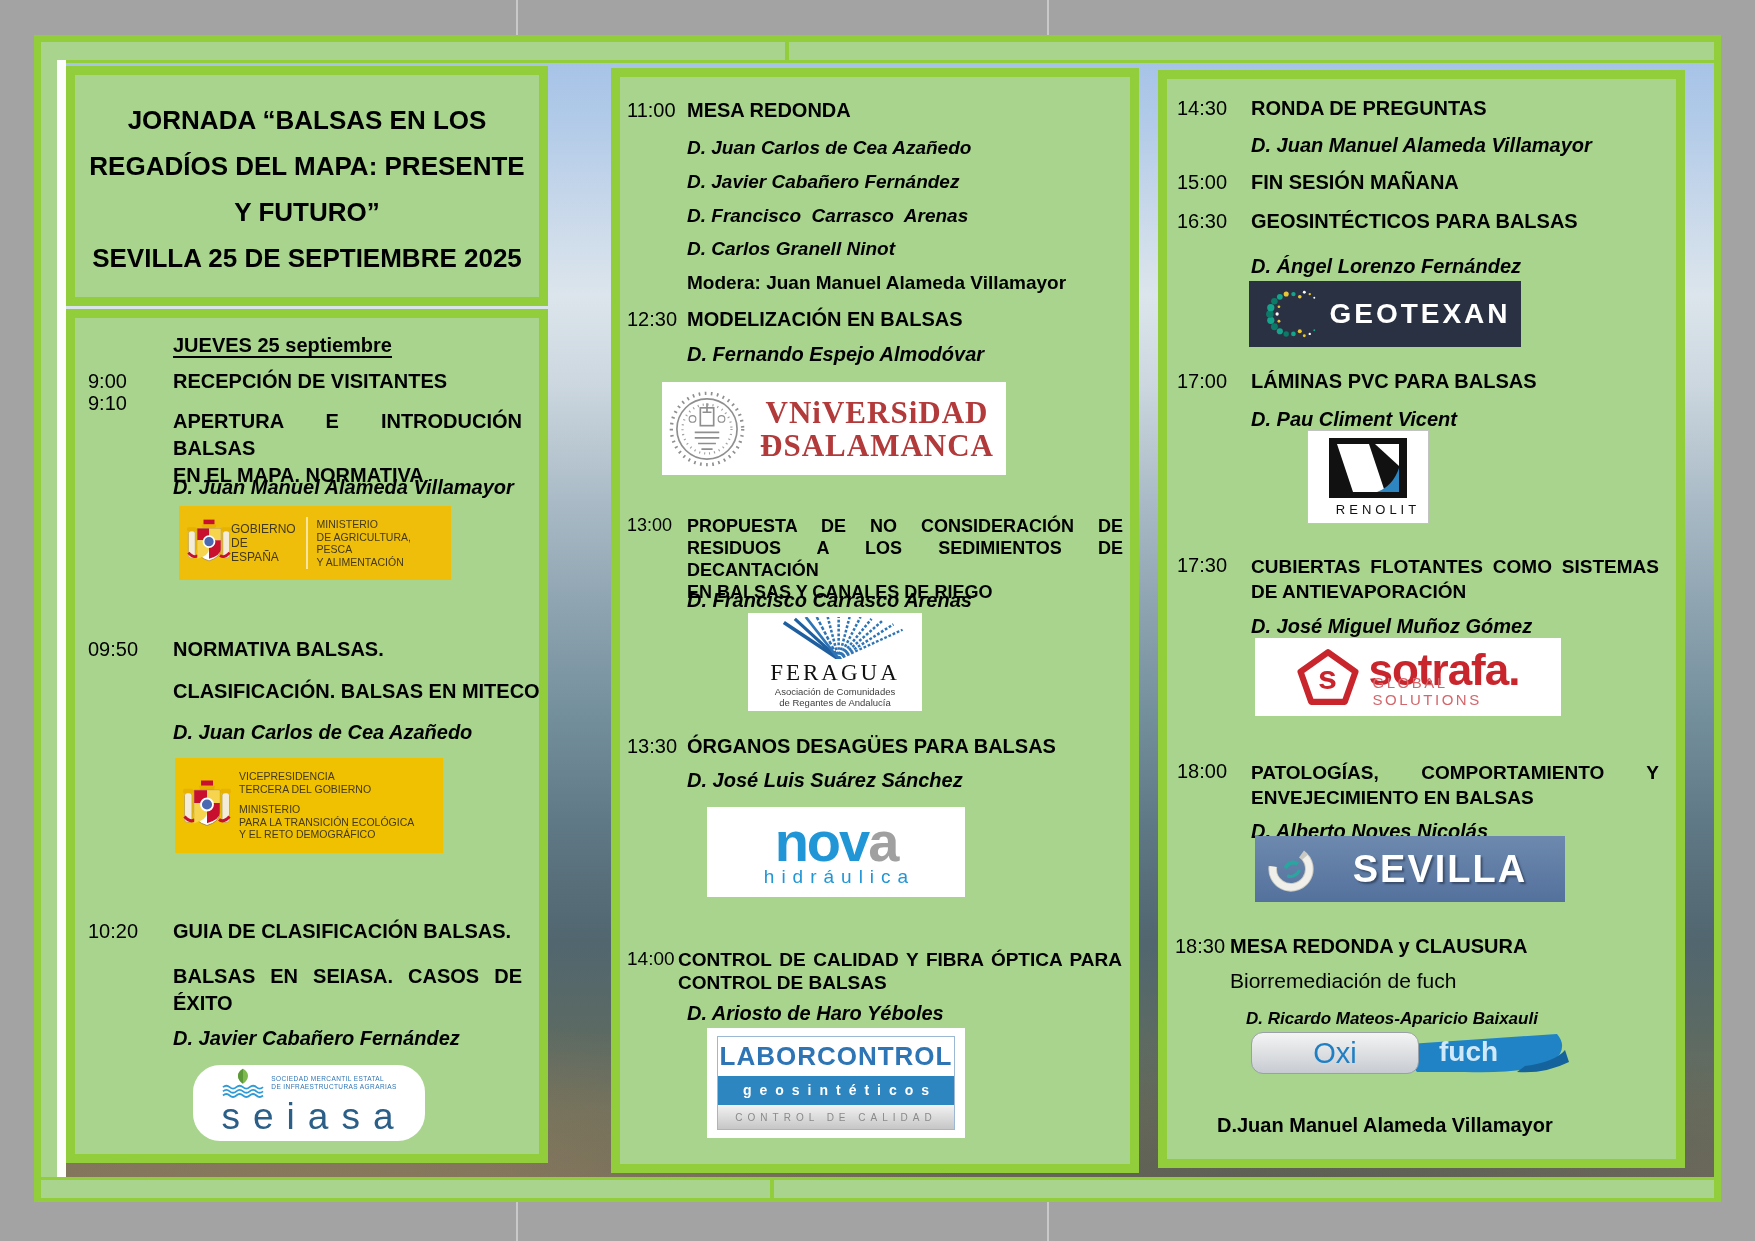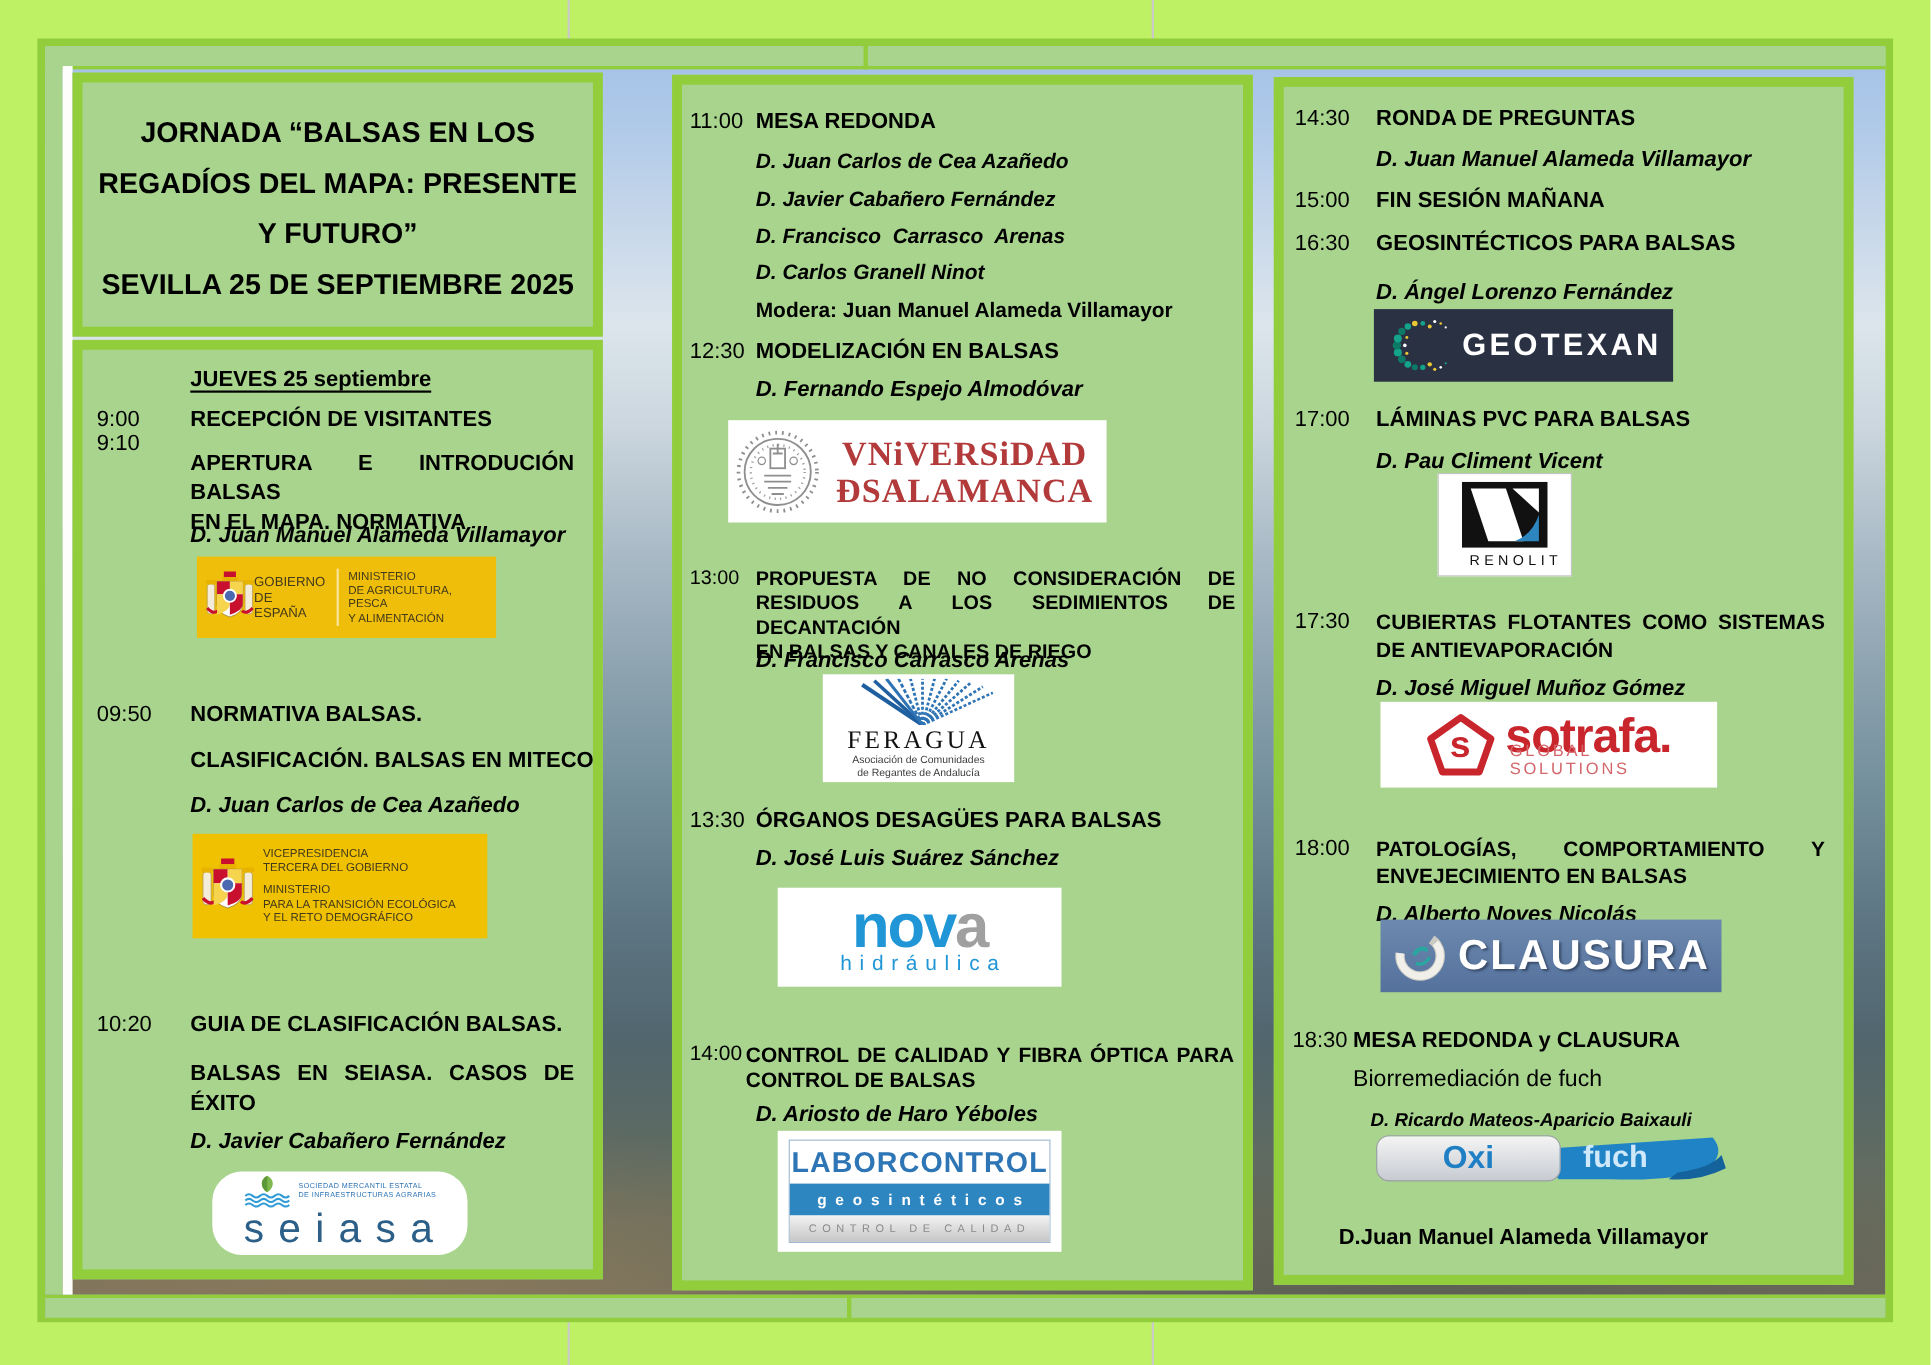--- a/index.html
+++ b/index.html
@@ -1,16 +1,16 @@
 <!DOCTYPE html>
 <html><head>
 <meta charset="utf-8">
 <style>
   html,body{margin:0;padding:0;background:#fff;}
-  .page{position:relative;width:1755px;height:1241px;background:#bef264;overflow:hidden;
+  .page{position:relative;width:1755px;height:1241px;background:#a3a3a3;overflow:hidden;
         font-family:"Liberation Sans", sans-serif;color:#000;}
   .fold{position:absolute;top:0;bottom:0;width:2px;background:#c9c9c9;z-index:0;}
   
   .frame{position:absolute;left:34px;top:35px;width:1687px;height:1167px;box-sizing:border-box;
          border:7px solid #92ce3c;z-index:1;
          background-image:
            radial-gradient(ellipse 55% 22% at 16% 100%, rgba(150,128,88,.6), rgba(150,128,88,0) 72%),
            radial-gradient(ellipse 70% 18% at 75% 99%, rgba(60,75,70,.45), rgba(60,75,70,0) 70%),
            linear-gradient(180deg,#a3c0e6 0%,#afc9e8 6%,#c7d7ea 14%,#dce5ec 22%,#cbd6de 30%,
              #a9bac6 40%,#8ba1ae 50%,#75909d 58%,#5f7885 68%,#51666f 78%,#5c6a63 86%,#6e6f5e 93%,#7a7060 100%);}
@@ -89,21 +89,21 @@
   .pent-s{position:absolute;left:0;top:4px;width:62px;text-align:center;color:#c9252c;
           font-weight:bold;font-size:34px;line-height:52px;}
   
   .celesur{background:linear-gradient(180deg,#6d89ae,#54719d);display:flex;align-items:center;gap:8px;padding:0 10px;}
   .celesur-name{color:#fff;font-weight:bold;font-size:38px;letter-spacing:2px;flex:1;text-align:center;
                 text-shadow:2px 2px 2px rgba(30,40,60,.55);}
   
   .oxifuch{display:flex;align-items:center;}
   .oxi-pill{width:188px;height:40px;background:linear-gradient(180deg,#f4f4f4,#c7cbd1);
             border:1px solid #9aa0a8;border-radius:12px;display:flex;align-items:center;justify-content:center;
-            color:#1f7fc4;font-weight:bold;font-size:29px;z-index:1;}
+            color:#1f7fc4;font-weight:normal;font-size:29px;z-index:1;}
   .fuch-flag{position:relative;margin-left:-14px;width:164px;height:42px;}
   .fuch-txt{position:absolute;left:34px;top:4px;color:#cfe9fb;font-weight:bold;font-size:28px;}
   .closing{position:absolute;font-weight:bold;font-size:20px;white-space:pre;}
 </style>
 </head>
 <body>
 
 <div class="page">
 
   <div class="fold" style="left:516px"></div>
@@ -411,21 +411,21 @@
 
     <div class="logo celesur" style="top:757px;left:88px;width:310px;height:66px">
       <span class="icon">
         <svg width="52" height="52" viewBox="0 0 54 54">
           <circle cx="27" cy="27" r="19" fill="none" stroke="#c9c9c2" stroke-width="9" stroke-dasharray="80,40" transform="rotate(-55 27 27)"></circle>
           <circle cx="27" cy="27" r="19" fill="none" stroke="#f0efe9" stroke-width="7" stroke-dasharray="75,45" transform="rotate(-40 27 27)"></circle>
           <path d="M21 26 q6 -9 13 -4" stroke="#2aa6a0" stroke-width="4" fill="none"></path>
           <path d="M23 34 q8 3 13 -6" stroke="#2aa6a0" stroke-width="3.2" fill="none"></path>
         </svg>
       </span>
-      <div class="celesur-name">CLAUSURA</div>
+      <div class="celesur-name">SEVILLA</div>
     </div>
 
     <div class="t" style="top:856px;left:8px">18:30</div>
     <div class="h" style="top:856px;left:63px">MESA REDONDA y CLAUSURA</div>
     <div class="sub-plain" style="top:890px;left:63px">Biorremediación de fuch</div>
     <div class="sp-small" style="top:930px;left:79px">D. Ricardo Mateos-Aparicio Baixauli</div>
 
     <div class="logo oxifuch" style="top:951px;left:84px;width:318px;height:46px">
       <div class="oxi-pill">Oxi</div>
       <div class="fuch-flag">

